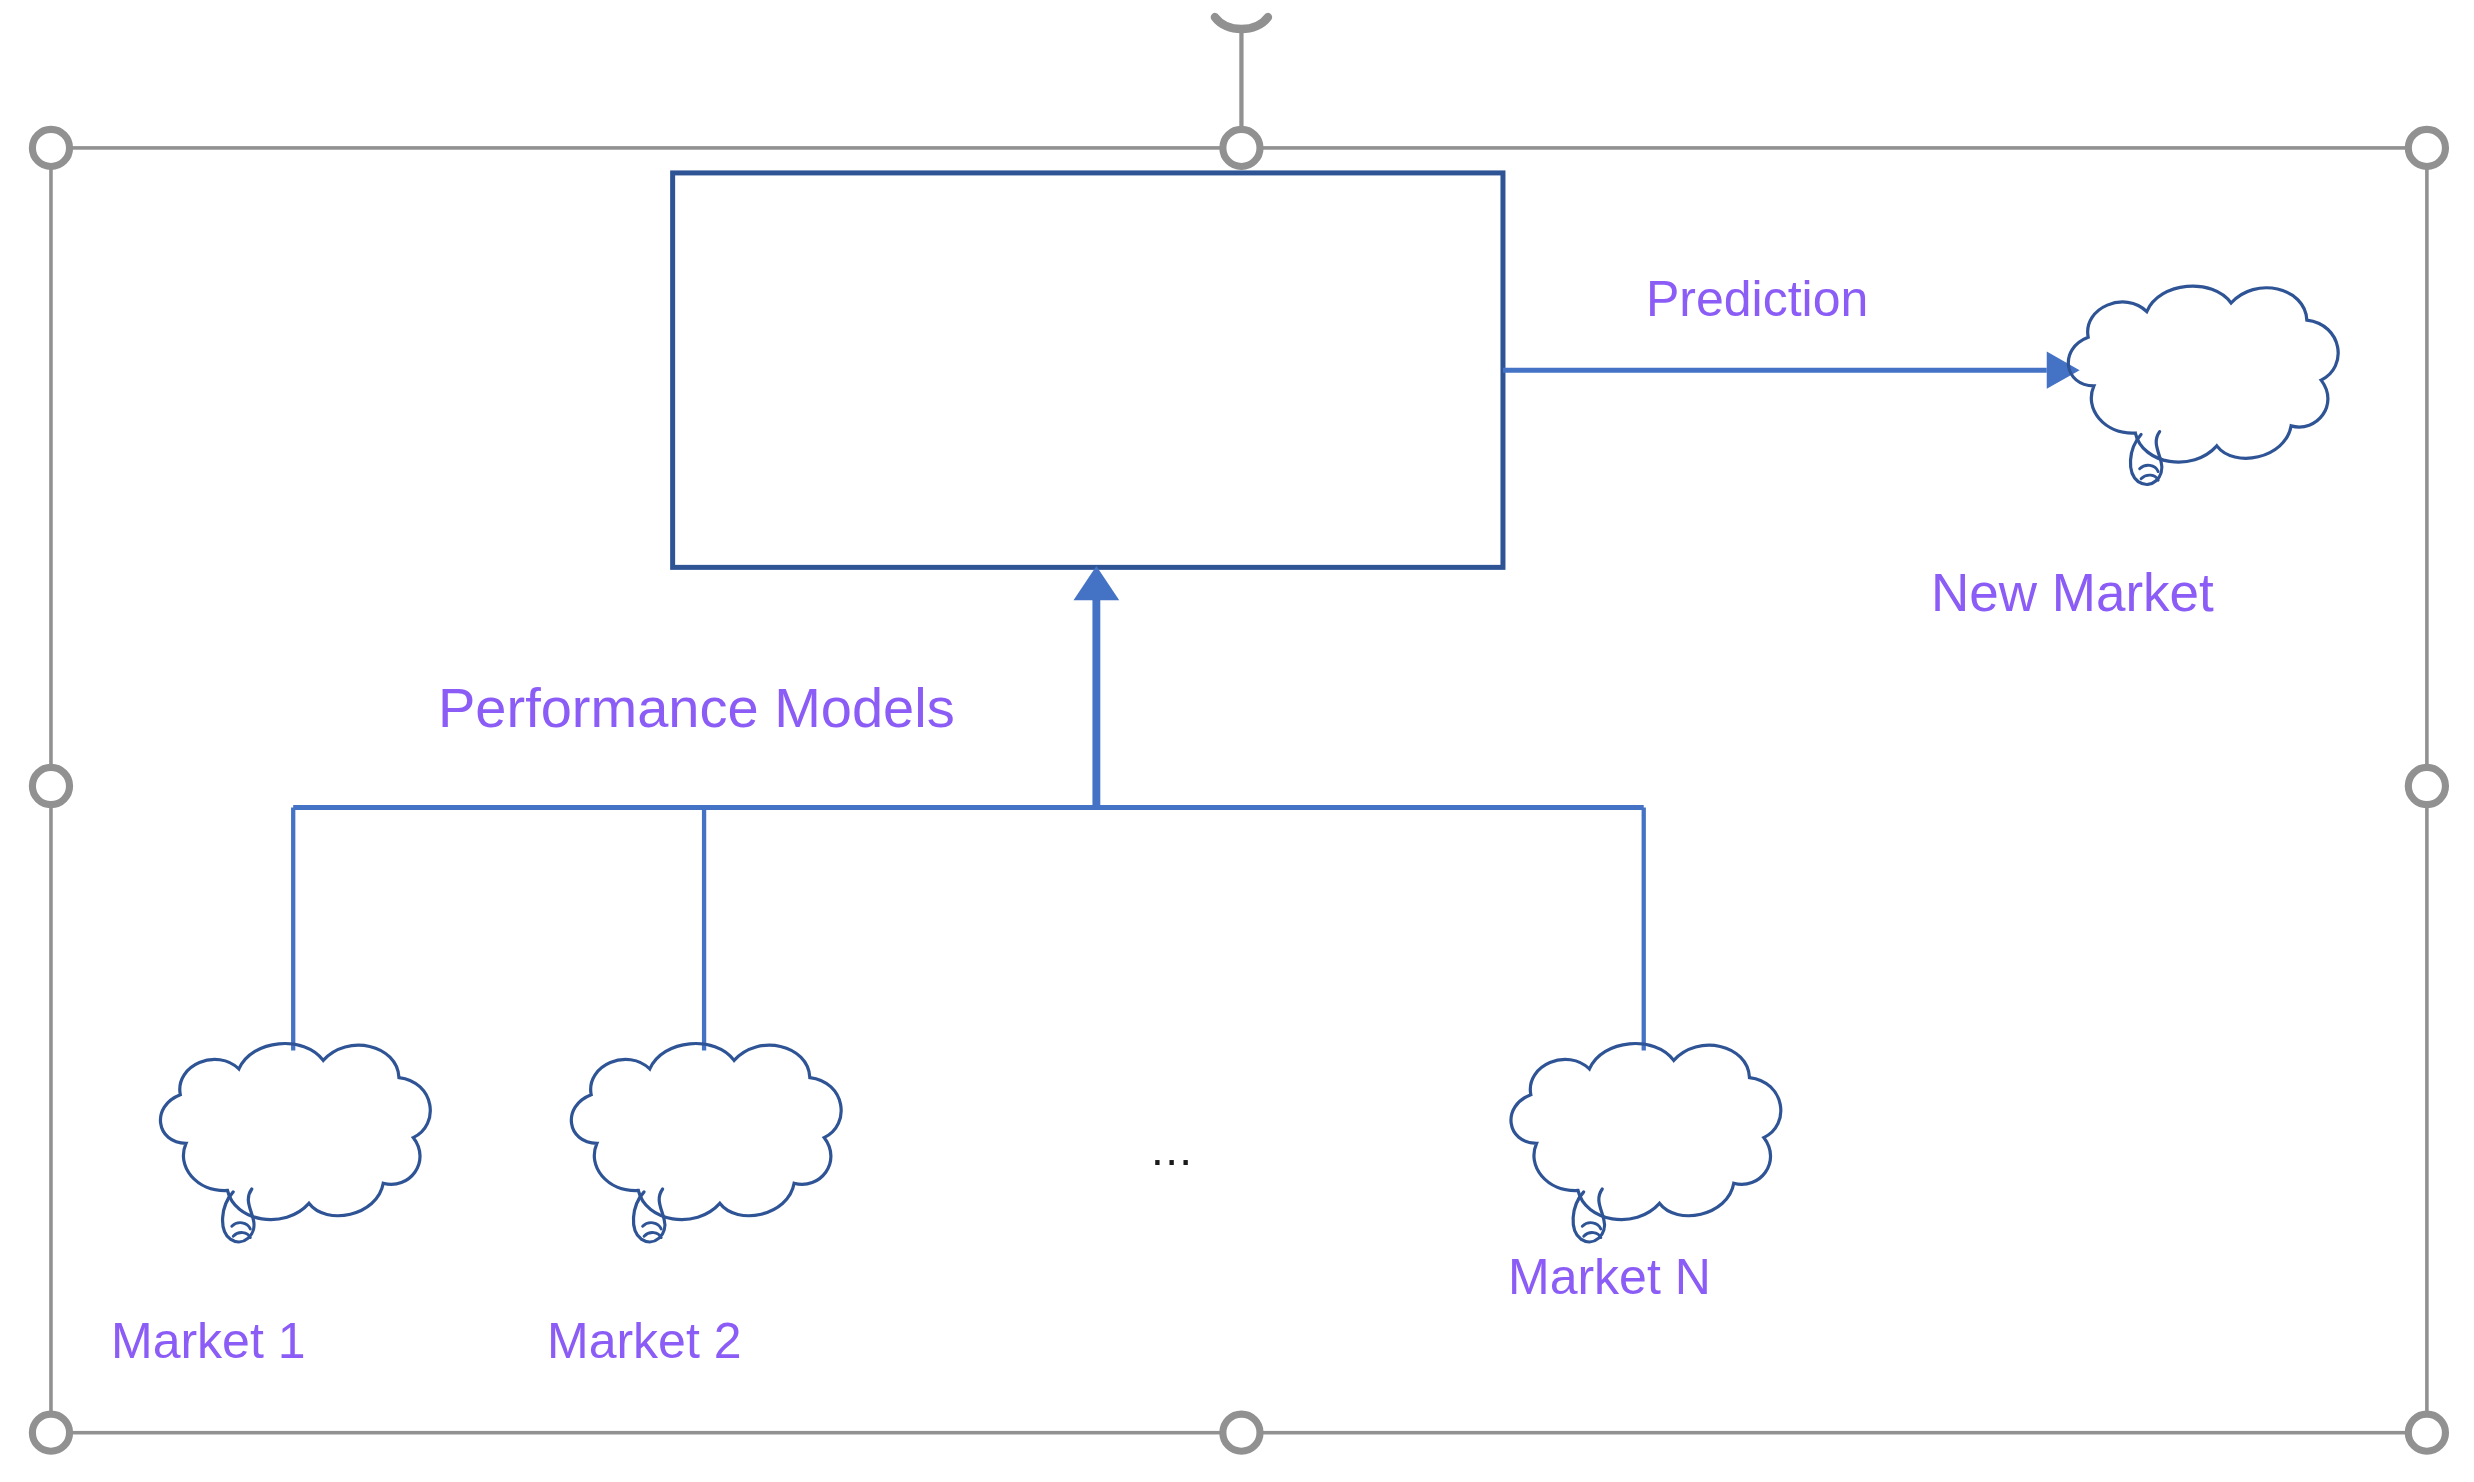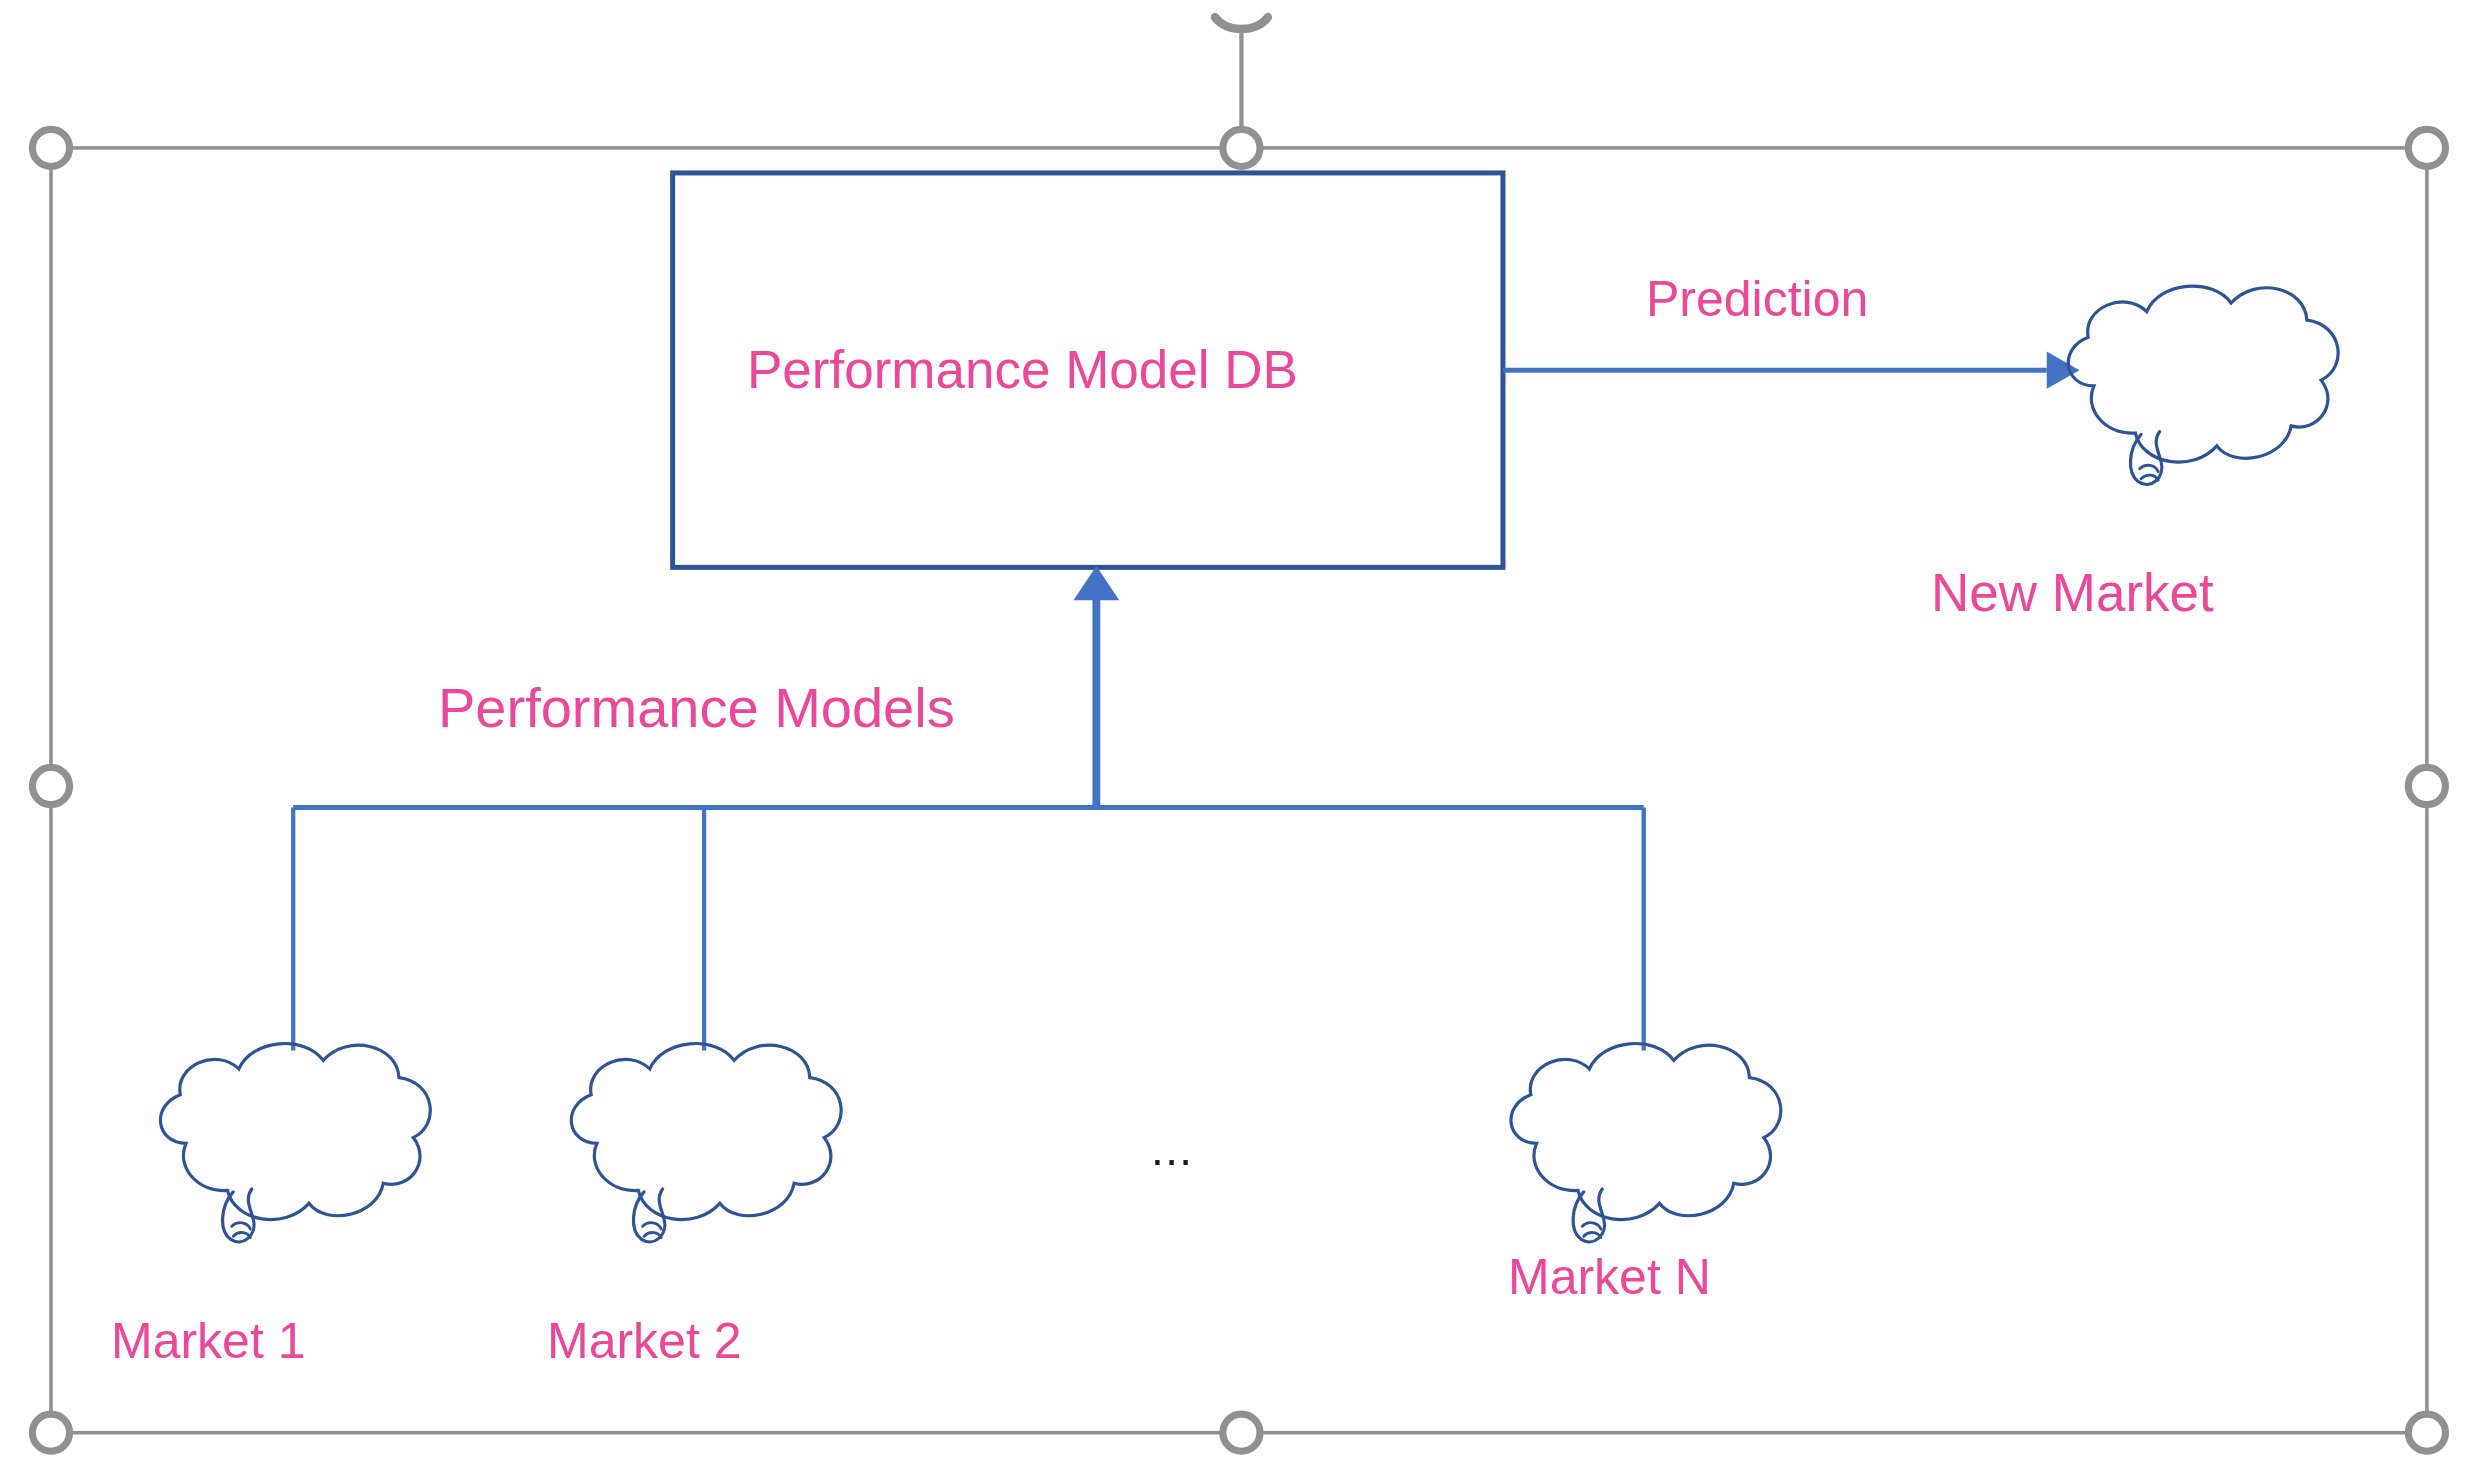--- a/index.html
+++ b/index.html
@@ -20,21 +20,21 @@
   #diagram-svg {
     position: absolute;
     left: 0;
     top: 0;
     width: 2475px;
     height: 1482px;
   }
   .txt {
     position: absolute;
     font-family: "Liberation Sans", sans-serif;
-    color: #ec4899;
+    color: #8b5cf6;
     white-space: nowrap;
     font-weight: 400;
     line-height: 1;
   }
   #label-model-db {
     left: 747px;
     top: 343px;
     font-size: 53px;
   }
   #label-prediction {
@@ -156,21 +156,20 @@
       <use href="#cloud-glyph"></use>
     </g>
     <g transform="translate(775,1440)">
       <use href="#cloud-glyph"></use>
     </g>
     <g transform="translate(2090,1440)">
       <use href="#cloud-glyph"></use>
     </g>
   </svg>
 
-  <div class="txt" id="label-model-db">Performance Model DB</div>
 
   <div class="txt" id="label-prediction">Prediction</div>
 
   <div class="txt" id="label-new-market">New Market</div>
 
   <div class="txt" id="label-perf-models">Performance Models</div>
 
   <div class="txt" id="label-market-1">Market 1</div>
 
   <div class="txt" id="label-market-2">Market 2</div>

